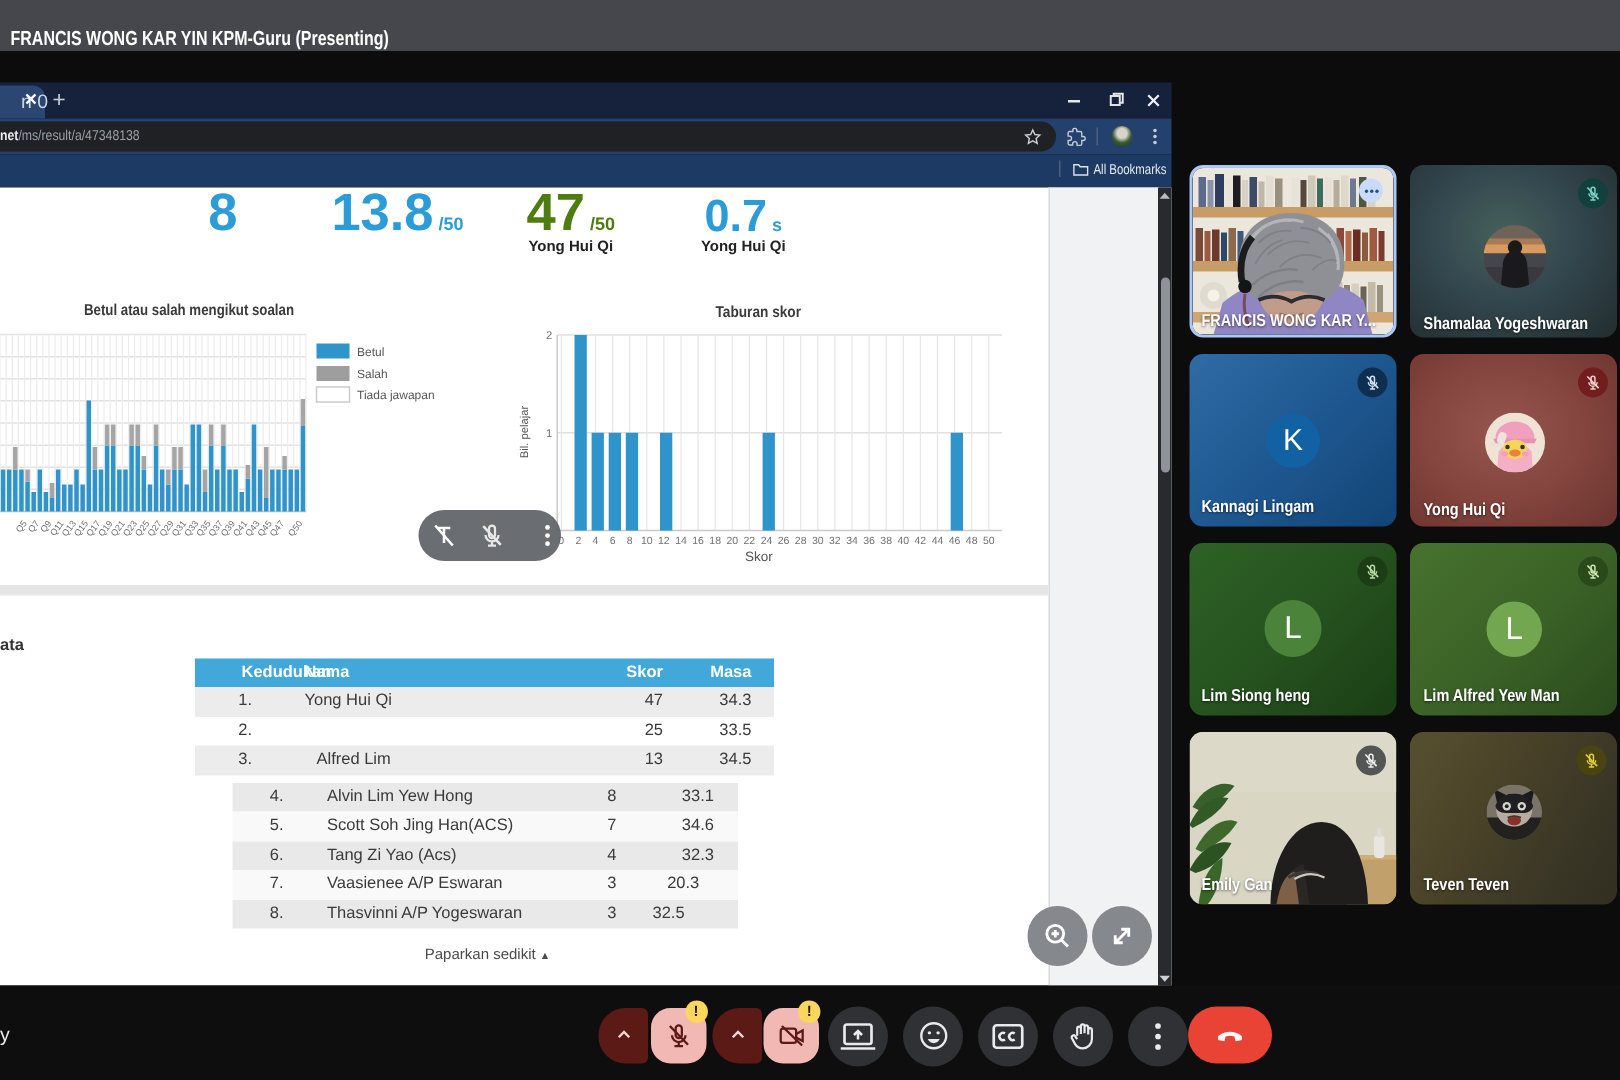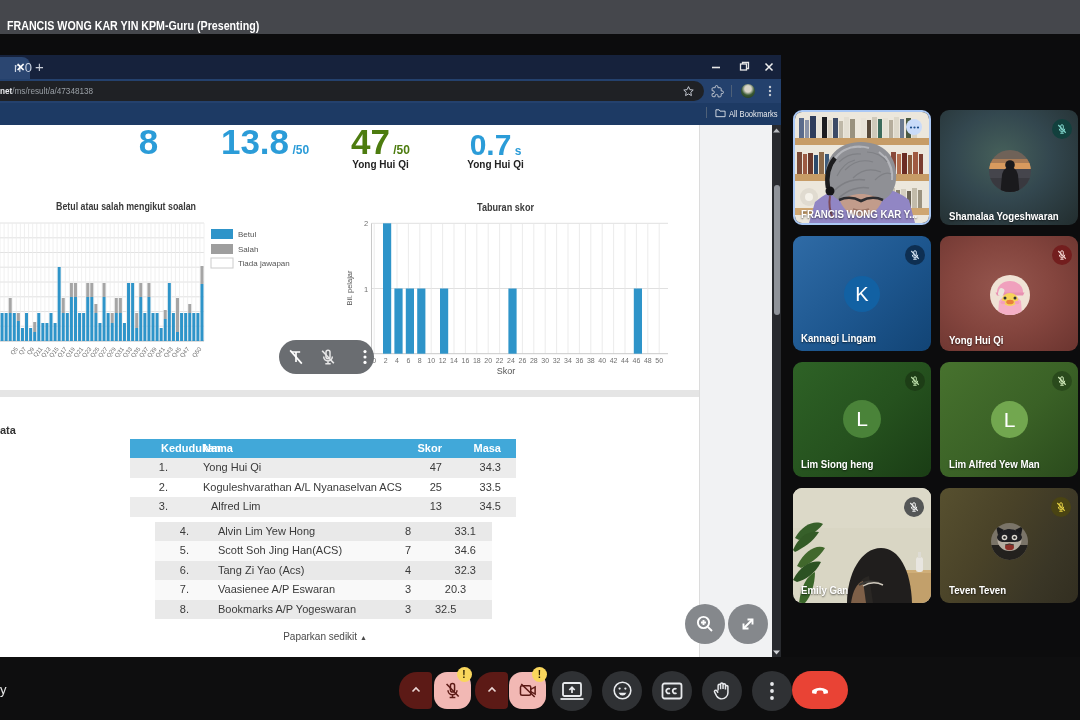--- a/index.html
+++ b/index.html
@@ -301,21 +301,20 @@
     <span class="abs" style="left:320px;width:51px;text-align:right;">Masa</span>
   </div>
 <div class="abs" style="left:130px;top:458px;width:386px;height:19.5px;background:#ececec;color:#3a3a3a;font-size:11px;line-height:19.5px;">
     <span class="abs" style="left:18px;width:20px;text-align:right;">1.</span>
     <span class="abs" style="left:73px;">Yong Hui Qi</span>
     <span class="abs" style="left:255px;width:57px;text-align:right;">47</span>
     <span class="abs" style="left:320px;width:51px;text-align:right;">34.3</span>
   </div>
 <div class="abs" style="left:130px;top:477.5px;width:386px;height:19.5px;background:#ffffff;color:#3a3a3a;font-size:11px;line-height:19.5px;">
     <span class="abs" style="left:18px;width:20px;text-align:right;">2.</span>
-    <span class="abs" style="left:73px;">Koguleshvarathan A/L Nyanaselvan ACS</span>
     <span class="abs" style="left:255px;width:57px;text-align:right;">25</span>
     <span class="abs" style="left:320px;width:51px;text-align:right;">33.5</span>
   </div>
 <div class="abs" style="left:130px;top:497.0px;width:386px;height:19.5px;background:#ececec;color:#3a3a3a;font-size:11px;line-height:19.5px;">
     <span class="abs" style="left:18px;width:20px;text-align:right;">3.</span>
     <span class="abs" style="left:81px;">Alfred Lim</span>
     <span class="abs" style="left:255px;width:57px;text-align:right;">13</span>
     <span class="abs" style="left:320px;width:51px;text-align:right;">34.5</span>
   </div>
 <div class="abs" style="left:155px;top:521.5px;width:337px;height:19.5px;background:#e9e9e9;color:#3a3a3a;font-size:11px;line-height:19.5px;">
@@ -337,21 +336,21 @@
     <span class="abs" style="left:280px;width:41px;text-align:right;">32.3</span>
   </div>
 <div class="abs" style="left:155px;top:580.0px;width:337px;height:19.5px;background:#f9f9f9;color:#3a3a3a;font-size:11px;line-height:19.5px;">
     <span class="abs" style="left:14px;width:20px;text-align:right;">7.</span>
     <span class="abs" style="left:63px;">Vaasienee A/P Eswaran</span>
     <span class="abs" style="left:230px;width:26px;text-align:right;">3</span>
     <span class="abs" style="left:280px;width:41px;text-align:center;">20.3</span>
   </div>
 <div class="abs" style="left:155px;top:599.5px;width:337px;height:19.5px;background:#e9e9e9;color:#3a3a3a;font-size:11px;line-height:19.5px;">
     <span class="abs" style="left:14px;width:20px;text-align:right;">8.</span>
-    <span class="abs" style="left:63px;">Bookmarks A/P Yogeswaran</span>
+    <span class="abs" style="left:63px;">Thasvinni A/P Yogeswaran</span>
     <span class="abs" style="left:230px;width:26px;text-align:right;">3</span>
     <span class="abs" style="left:280px;width:41px;text-align:left;">32.5</span>
   </div>
 <div class="abs" style="left:235px;top:631px;width:180px;text-align:center;font-size:10px;color:#4a4a4a;">Paparkan sedikit <span style="font-size:7px;">▲</span></div>
 <div class="abs" style="left:279px;top:340px;width:95px;height:34px;border-radius:17px;background:rgba(95,98,102,.93);"></div>
 <svg class="abs" style="left:286px;top:347px;" width="20" height="20" viewBox="0 0 24 24">
  <path d="M7 6 h10 M12 6 v12" stroke="#fff" stroke-width="2" fill="none"></path>
  <path d="M5 4 L19 20" stroke="#fff" stroke-width="2"></path>
 </svg>
 <svg class="abs" style="left:318px;top:347px;" width="20" height="20" viewBox="0 0 24 24">

